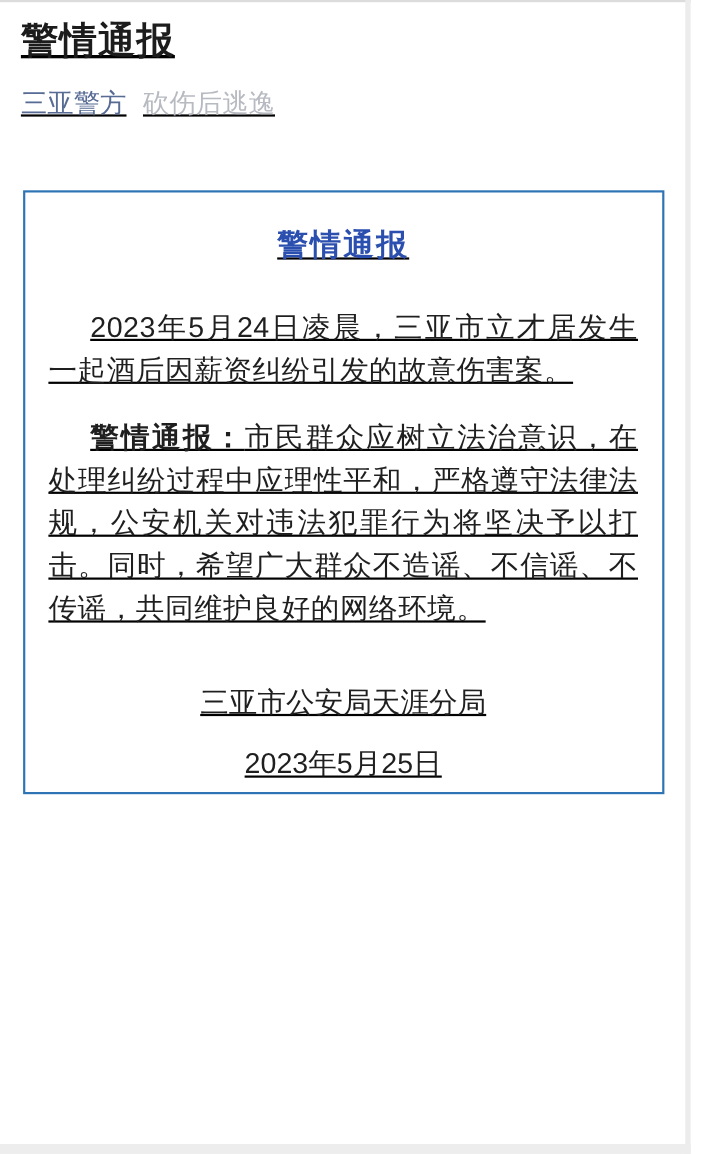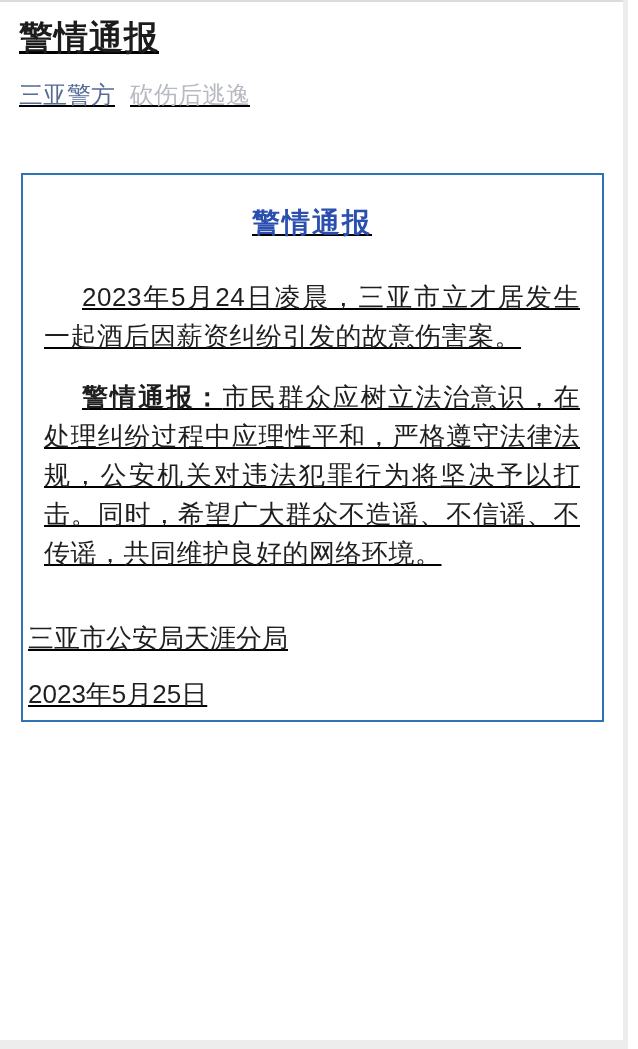--- a/index.html
+++ b/index.html
@@ -73,20 +73,21 @@
     color: var(--body-text);
     text-align: justify;
     text-indent: 38px;
     letter-spacing: 0.5px;
     margin: 22px 16px;
   }
   .notice-box p b { letter-spacing: 1px; }
 
   .signature {
     margin-top: 46px;
+    text-align: center;
     font-size: 26px;
     line-height: 39px;
     color: var(--body-text);
   }
   .signature .sig-date { margin-top: 17px; }
 </style>
 </head>
 <body>
 
 <div class="page">

